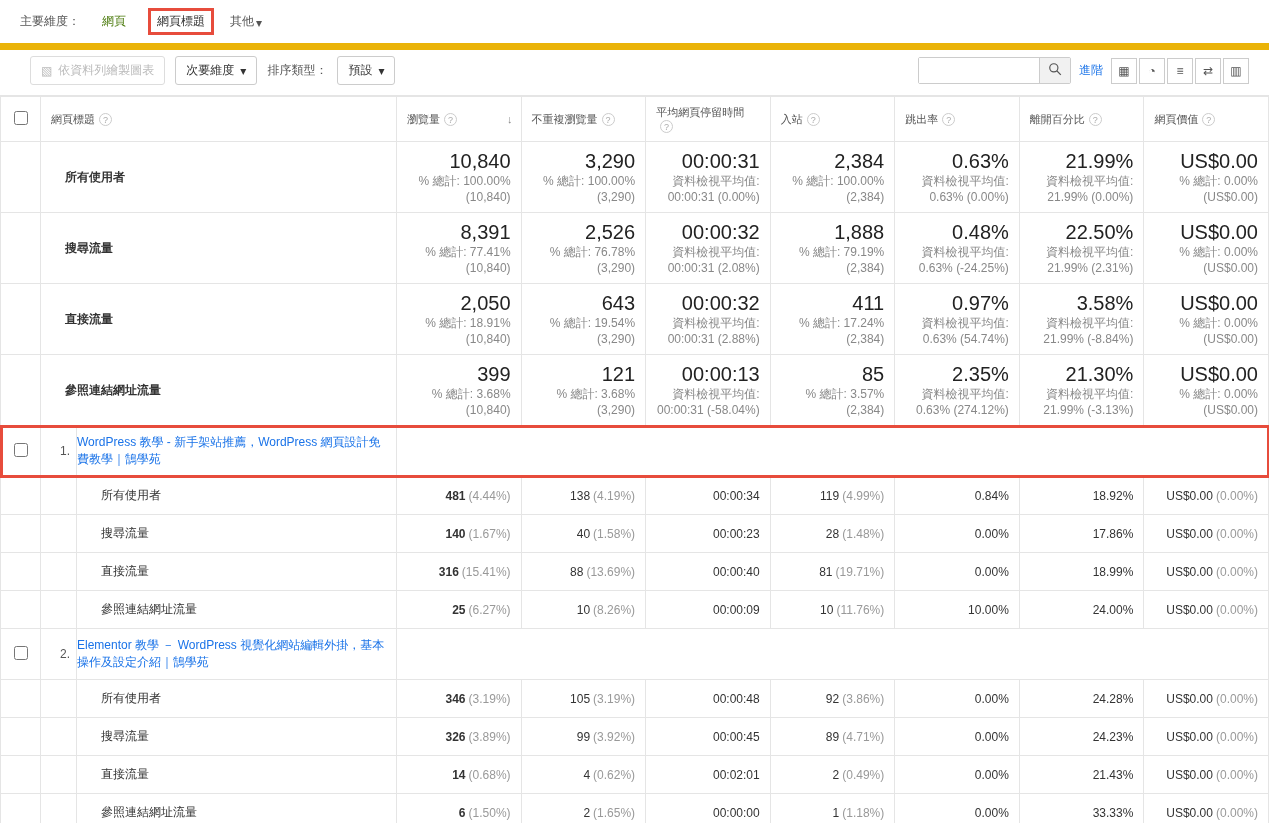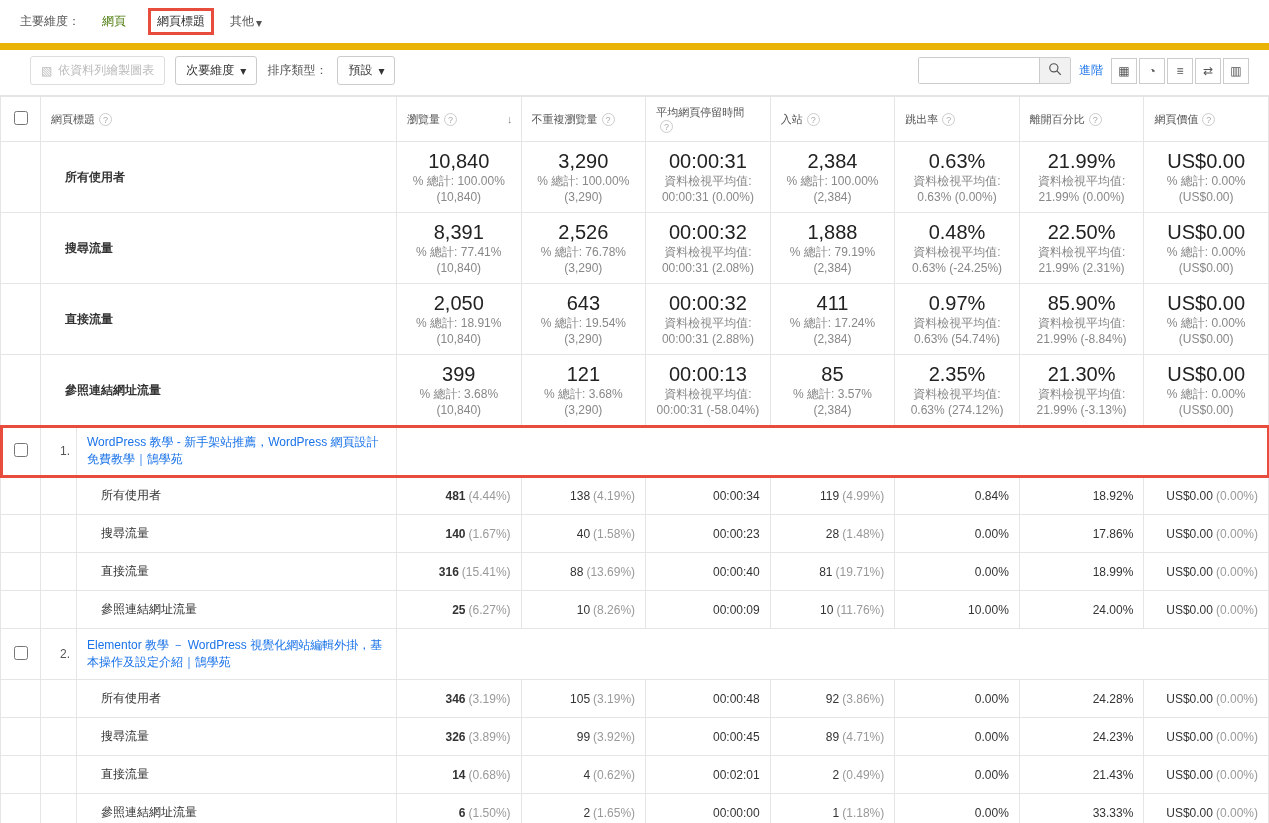--- a/index.html
+++ b/index.html
@@ -28,24 +28,24 @@
 col.chk { width: 40px; }
 col.num { width: 36px; }
 col.title { width: 320px; }
 col.m { width: auto; }
 
 td.chkcell, th.chkcell { text-align: center; }
 td.numcell { text-align: right; color: #555; padding-right: 6px; }
 .link { color: #1a73e8; }
 .segname { font-weight: bold; color: #333; padding-left: 24px; }
 .seg td { background: #fff; }
-.seg .metric { text-align: center; }
+.seg .metric { text-align: right; }
 .metric .big { font-size: 20px; color: #222; display: block; }
 .metric .sub { font-size: 12px; color: #888; display: block; }
-.page-row td.titlecell { padding-left: 10px; }
+.page-row td.titlecell { padding-left: 0; }
 .page-row .name { color: #1a73e8; }
 .detail td { padding-top: 10px; padding-bottom: 10px; }
 .detail .segdetail { padding-left: 24px; color: #333; }
 .detail .m { text-align: right; }
 .detail .m .bold { font-weight: bold; color: #333; }
 .detail .m .pct { color: #999; margin-left: 3px; }
 .row-highlight { outline: 3px solid #e74c3c; outline-offset: -2px; }
 input[type=checkbox] { width: 14px; height: 14px; }
 .sortarrow { position: absolute; right: 8px; top: 50%; transform: translateY(-50%); color: #888; }
 </style>
@@ -224,21 +224,21 @@
           <span class="big">411</span>
           <span class="sub">% 總計: 17.24%</span>
           <span class="sub">(2,384)</span>
         </td>
         <td class="metric">
           <span class="big">0.97%</span>
           <span class="sub">資料檢視平均值:</span>
           <span class="sub">0.63% (54.74%)</span>
         </td>
         <td class="metric">
-          <span class="big">85.90%</span>
+          <span class="big">3.58%</span>
           <span class="sub">資料檢視平均值:</span>
           <span class="sub">21.99% (-8.84%)</span>
         </td>
         <td class="metric">
           <span class="big">US$0.00</span>
           <span class="sub">% 總計: 0.00%</span>
           <span class="sub">(US$0.00)</span>
         </td>
       </tr>
       <tr class="seg">

